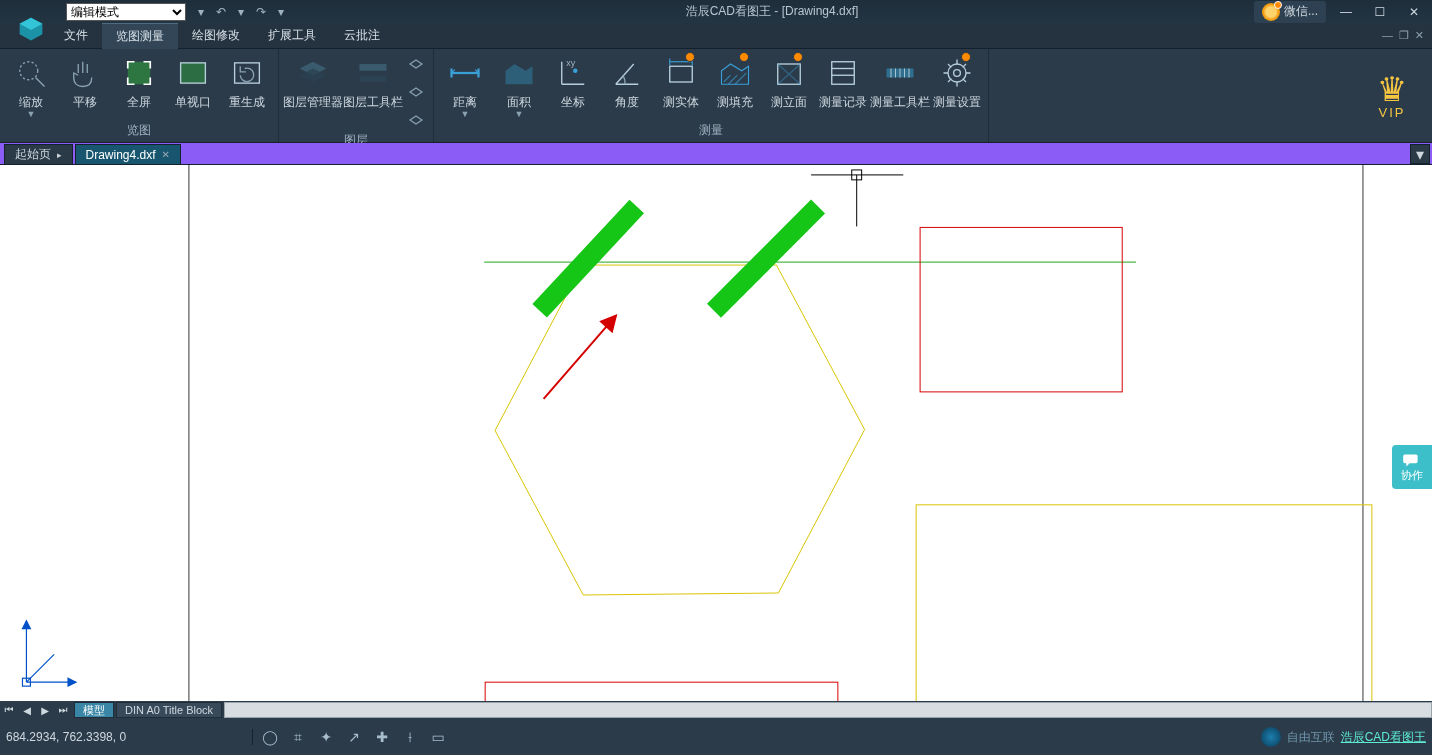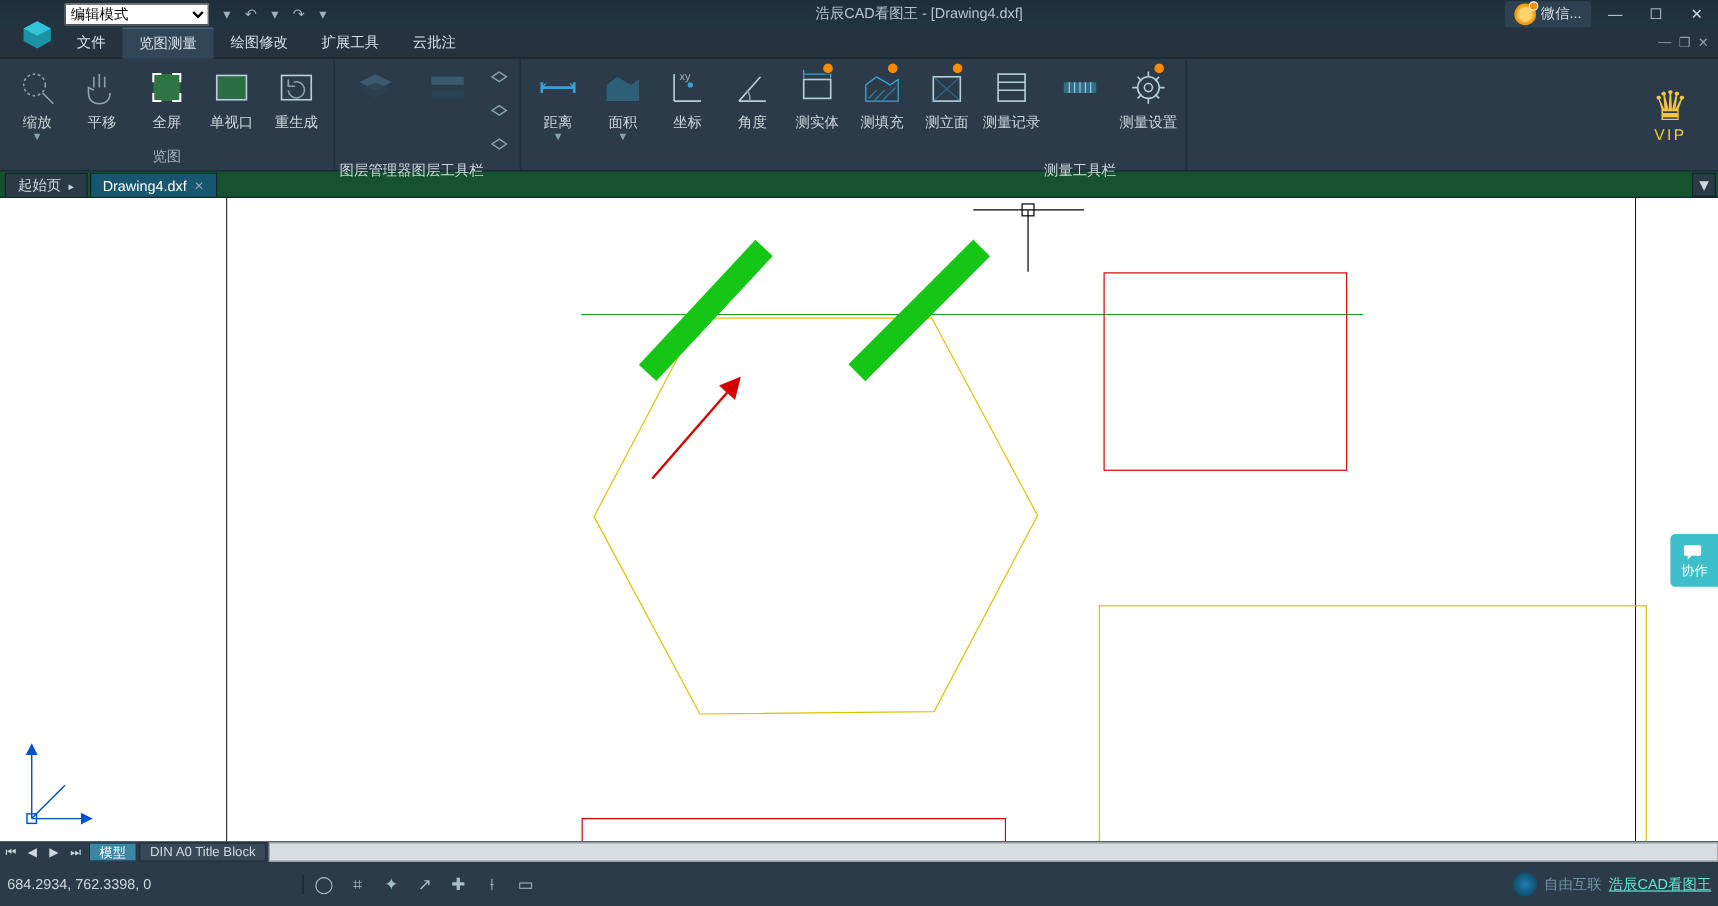--- a/index.html
+++ b/index.html
@@ -2,21 +2,21 @@
 <html><head>
 <meta charset="utf-8">
 <style>
   * { box-sizing: border-box; margin: 0; padding: 0; user-select: none; }
   html, body { width: 1432px; height: 755px; overflow: hidden; font-family: "Microsoft YaHei", Arial, sans-serif; }
   body { background: #2b3b4a; display: flex; flex-direction: column; }
 
   
   .titlebar { height: 23px; display: flex; align-items: center; background: linear-gradient(#1e2e3b,#233442); color: #cfd8df; font-size: 12px; }
   .titlebar .logo { width: 50px; height: 45px; display:flex;align-items:center;justify-content:center; position:relative; }
-  .titlebar .mode-select { height: 18px; width: 120px; font-size: 12px; background:#fff; border:1px solid #555; margin-left:4px; }
+  .titlebar .mode-select { height: 18px; width: 120px; font-size: 12px; background:#fff; border:1px solid #555; margin-left:16px; }
   .titlebar .qat { display:flex; gap:2px; margin-left:6px; }
   .titlebar .qat .qbtn { width:18px; height:18px; display:flex;align-items:center;justify-content:center; cursor:pointer; color:#9fb2c0; font-size:12px; }
   .titlebar .title { flex:1; text-align:center; color:#b9c6d0; font-size:12px; }
   .titlebar .right { display:flex; align-items:center; gap:6px; padding-right:4px; }
   .titlebar .wechat { display:flex; align-items:center; gap:4px; background:#2e4152; padding:2px 8px; border-radius:3px; }
   .titlebar .wechat .wicon { width:18px;height:18px;border-radius:50%;background:radial-gradient(circle,#ffd36b 40%,#f39c12 60%);position:relative; }
   .titlebar .wechat .wicon::after{content:"";position:absolute;top:-2px;right:-2px;width:6px;height:6px;border-radius:50%;background:#ff8a00;border:1px solid #fff;}
   .titlebar .winbtn { width:28px;height:20px;display:flex;align-items:center;justify-content:center;color:#cfd8df;cursor:pointer; }
 
   
@@ -30,31 +30,31 @@
 
   
   .ribbon { height: 94px; display:flex; background:#2b3b4a; border-bottom:1px solid #15222d; }
   .ribbon .group { display:flex; flex-direction:column; border-right:1px solid #1f2d38; padding:2px 4px 0 4px; }
   .ribbon .group .row { flex:1; display:flex; align-items:flex-start; gap:0; }
   .ribbon .tool { width:54px; display:flex; flex-direction:column; align-items:center; justify-content:flex-start; padding-top:4px; color:#cdd7de; font-size:12px; cursor:pointer; position:relative; }
   .ribbon .tool .icon { width:36px; height:36px; display:flex; align-items:center; justify-content:center; margin-bottom:4px; position:relative; }
   .ribbon .tool .label { text-align:center; line-height:14px; white-space:nowrap; }
   .ribbon .group .caption { text-align:center; color:#9fb2c0; font-size:12px; padding:3px 0; }
   .badge { position:absolute; top:-3px; right:4px; width:10px;height:10px; border-radius:50%; background:#ff8a00;border:1px solid #2b3b4a; }
-  .tool.wide{width:60px;gap:40px;}
+  .tool.wide{width:60px;}
 
   .ribbon .vip { margin-left:auto; width:80px; display:flex; align-items:center; justify-content:center; }
   .crown { font-size:34px; color:#f5c542; text-align:center; line-height:1; }
   .crown .t { font-size:13px; letter-spacing:2px; display:block; color:#f5c542; font-weight:normal; }
 
   .stackbtns { display:flex; flex-direction:column; gap:4px; justify-content:center; padding:4px 2px 0 2px; }
   .stackbtns .sb { width:22px;height:22px;display:flex;align-items:center;justify-content:center;color:#a8bdcb;cursor:pointer; }
 
   
-  .doctabs { height:22px; background:#14532d; display:flex; align-items:flex-end; padding-left:4px; border-bottom:1px solid #14212c; }
+  .doctabs { height:22px; background:#8b5cf6; display:flex; align-items:flex-end; padding-left:4px; border-bottom:1px solid #14212c; }
   .doctabs .dtab { height:20px; padding:0 10px; display:flex; align-items:center; gap:6px; font-size:12px; color:#cfd8df; border:1px solid #15222d; border-bottom:none; background:#2a3a47; margin-right:2px; cursor:pointer; }
   .doctabs .dtab.active { background:#18566f; color:#fff; }
   .doctabs .dtab .x { font-size:10px; color:#96a7b3; }
   .doctabs .showall{ margin-left:auto; width:20px;height:20px;display:flex;align-items:center;justify-content:center;color:#cfd8df;background:#2a3a47;border:1px solid #15222d;cursor:pointer; margin-right:2px; }
 
   
   .canvaswrap { flex:1; position:relative; background:#fff; overflow:hidden; }
   .canvas-svg { position:absolute; inset:0; width:100%; height:100%; }
   .collab { position:absolute; right:0; top:280px; width:40px; height:44px; background:#3dbfc9; border-radius:4px 0 0 4px; display:flex; flex-direction:column; align-items:center; justify-content:center; color:#fff; font-size:11px; cursor:pointer; }
   .collab svg{width:20px;height:16px;fill:#fff;}

